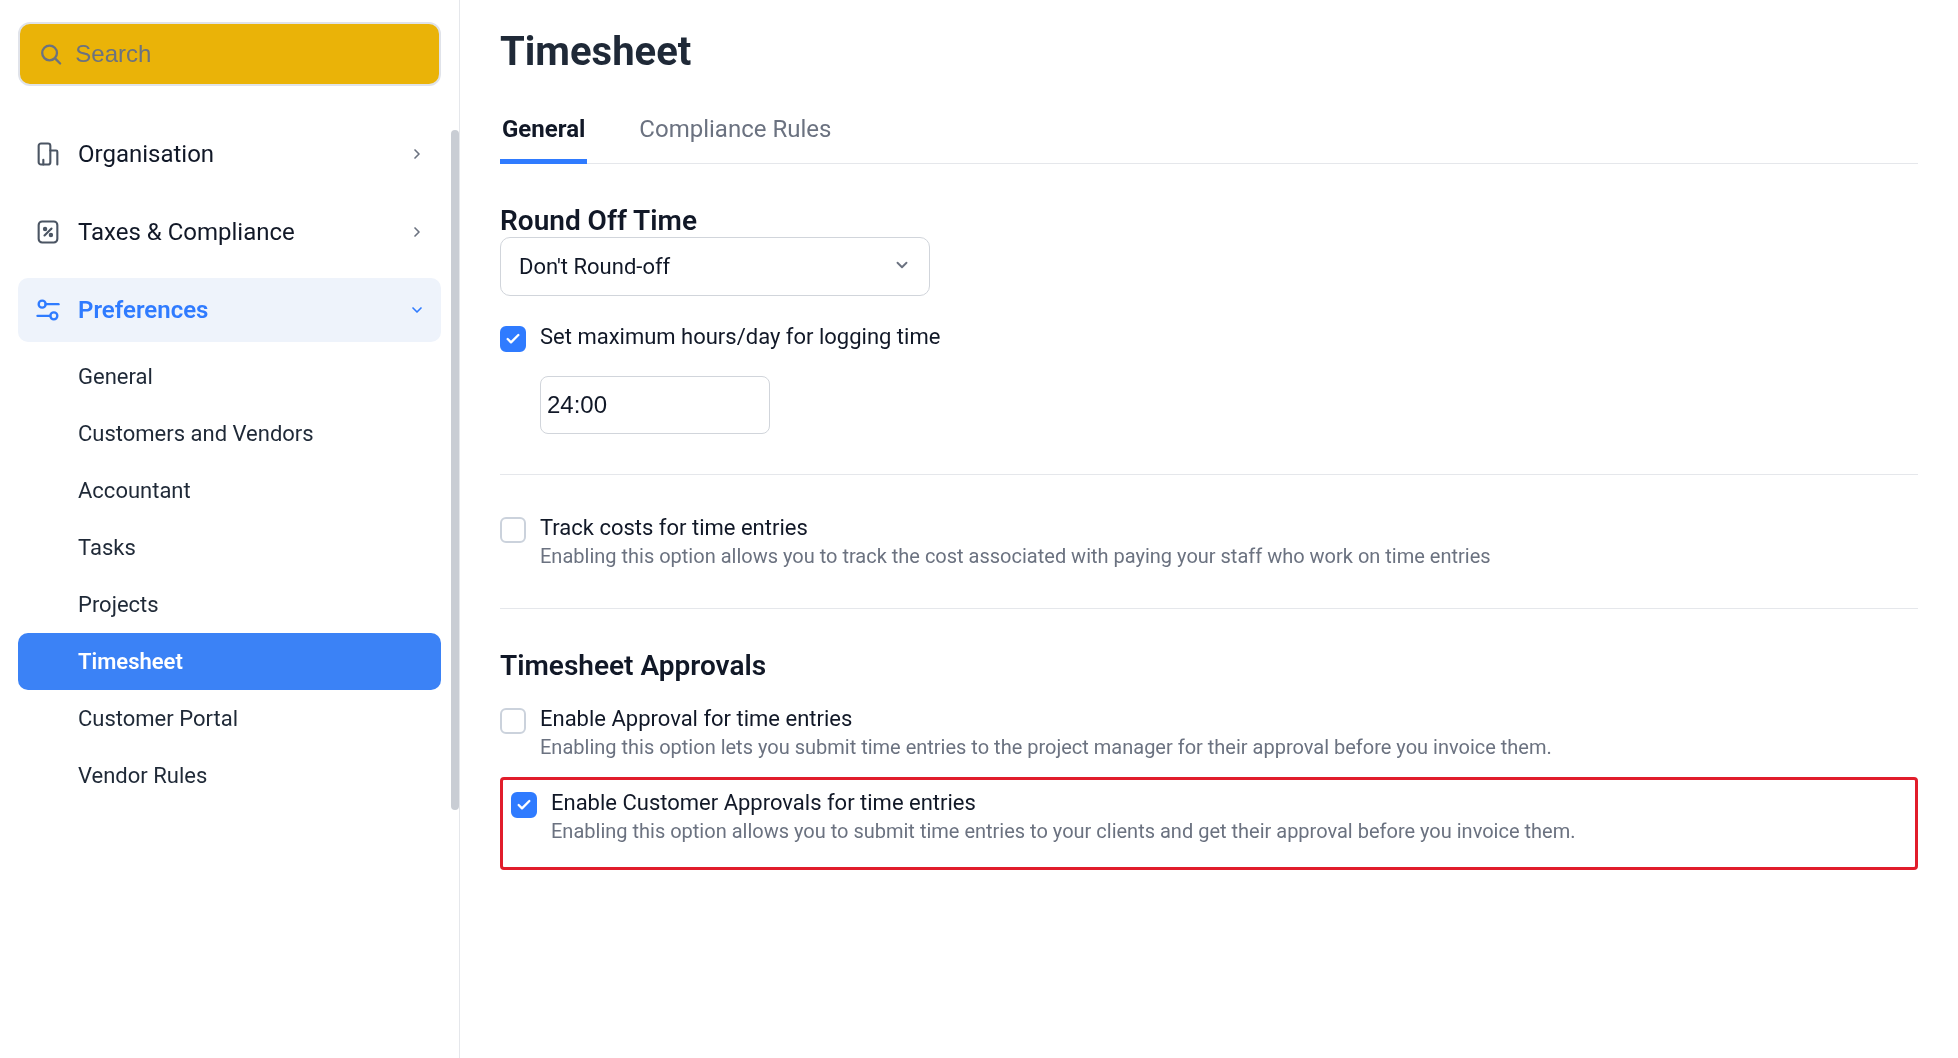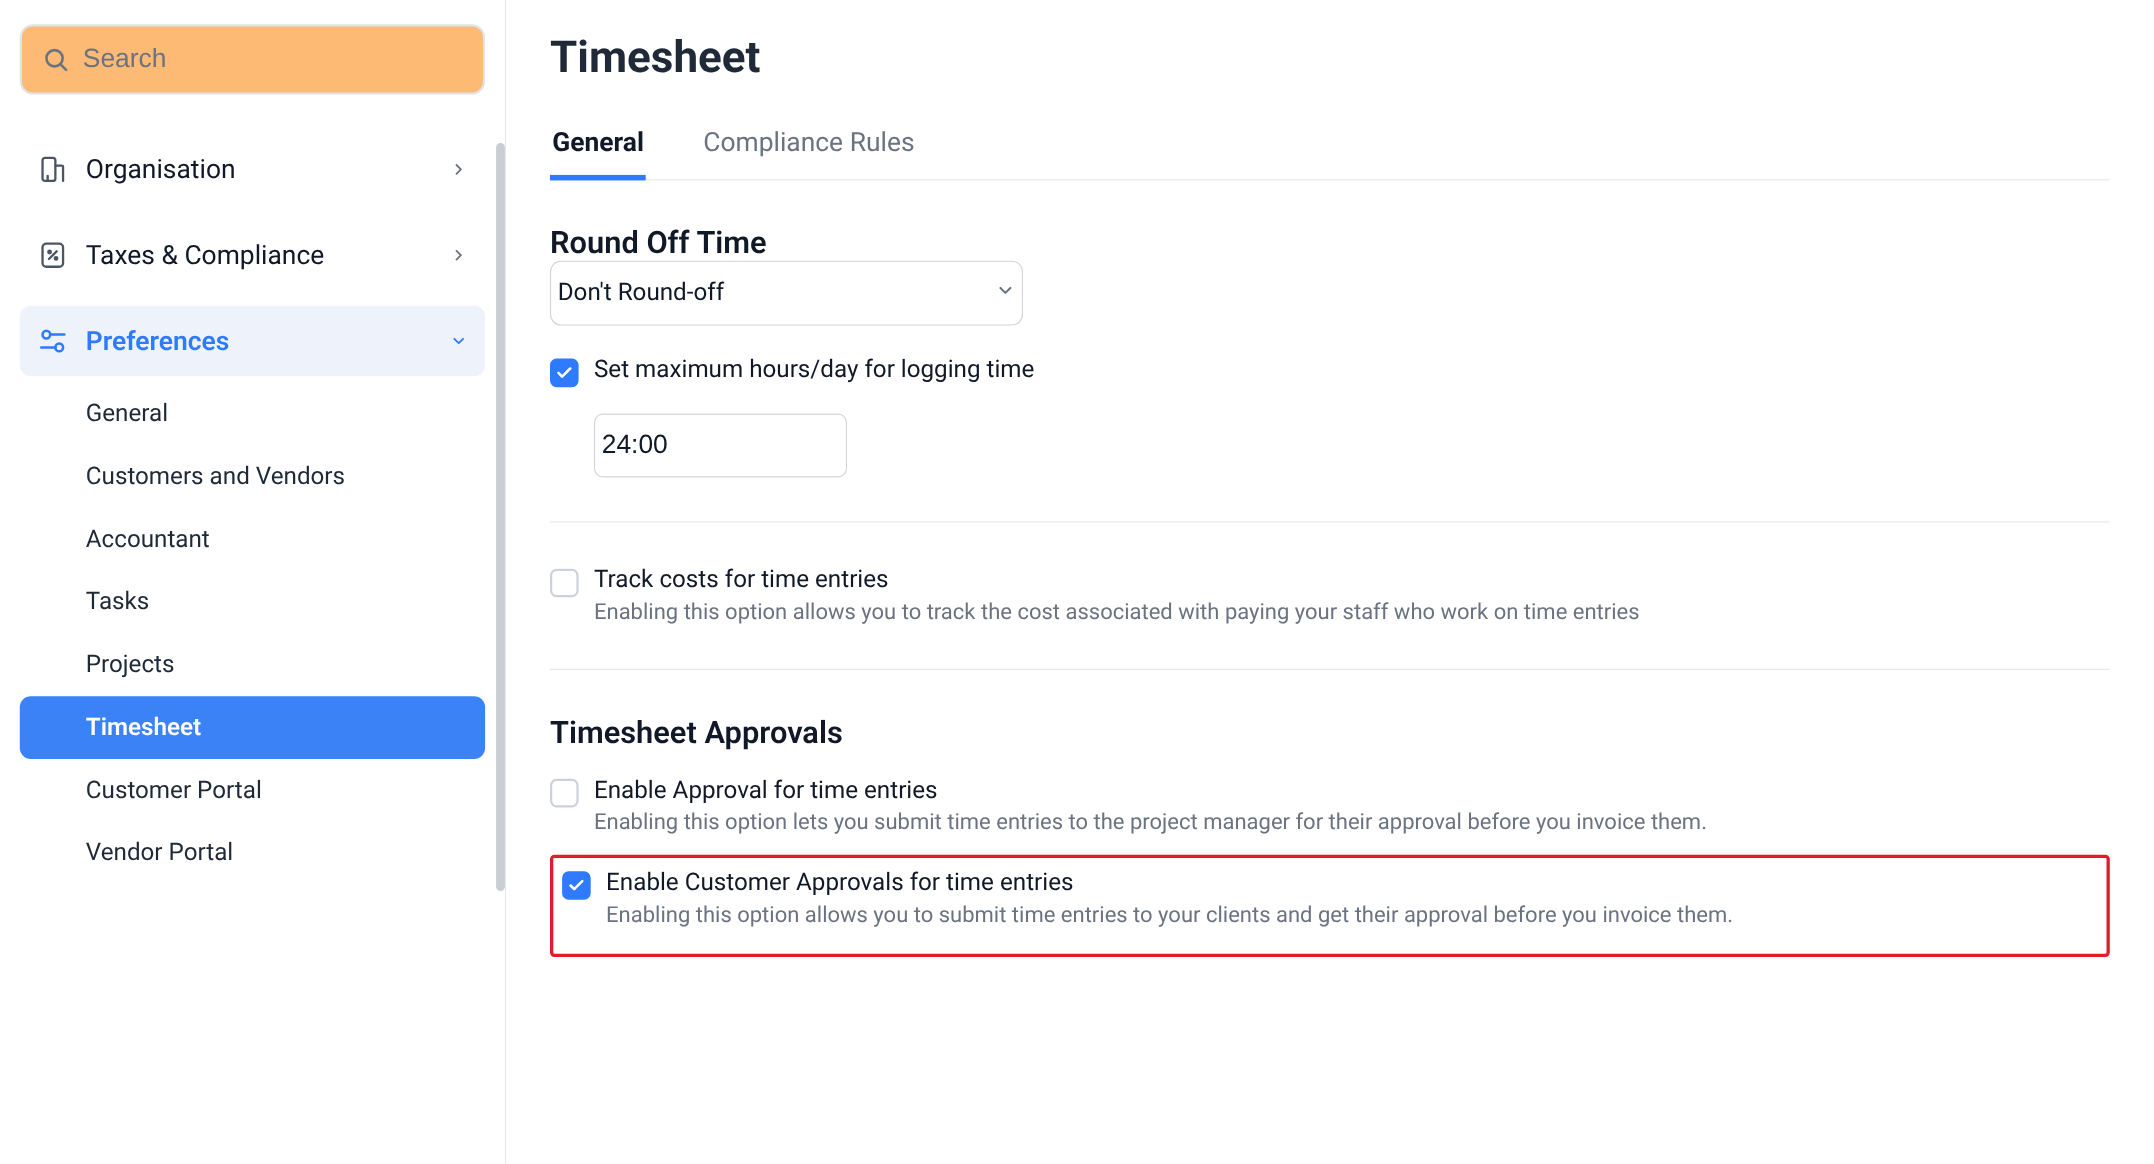--- a/index.html
+++ b/index.html
@@ -30,21 +30,21 @@
     border-radius: 4px;
   }
   .search-wrap {
     display: flex;
     align-items: center;
     gap: 12px;
     border: 2px solid #e0e3ea;
     border-radius: 12px;
     padding: 16px 18px;
     margin-bottom: 36px;
-    background: #fdba74;
+    background: #eab308;
   }
   .search-wrap input {
     border: none; outline: none; font-size: 24px; width: 100%;
     color: #374151; background: transparent;
   }
   .search-wrap input::placeholder { color: #6b7280; }
   .nav-group { margin-bottom: 14px; }
   .nav-item {
     display: flex;
     align-items: center;
@@ -101,21 +101,21 @@
     font-weight: 700;
     border-bottom-color: #2f7bff;
   }
   .section { margin-bottom: 38px; }
   .section-title-row { display: flex; align-items: baseline; gap: 8px; flex-wrap: wrap; }
   .section-title { font-size: 28px; font-weight: 600; color: #111827; }
   .section-hint { font-size: 20px; color: #6b7280; }
   .select {
     display: flex; align-items: center; justify-content: space-between;
     border: 1px solid #d1d5db; border-radius: 10px;
-    padding: 16px 6px; width: 430px; font-size: 22px; color: #111827;
+    padding: 16px 18px; width: 430px; font-size: 22px; color: #111827;
     cursor: pointer; margin-bottom: 28px;
   }
   .checkbox-row { display: flex; align-items: flex-start; gap: 14px; margin-bottom: 16px; }
   .checkbox {
     width: 26px; height: 26px; border: 2px solid #cbd2dc; border-radius: 6px;
     display: inline-flex; align-items: center; justify-content: center;
     flex-shrink: 0; margin-top: 2px; cursor: pointer; background: #fff;
   }
   .checkbox.checked { background: #2f7bff; border-color: #2f7bff; }
   .checkbox.checked svg { display: block; }
@@ -223,21 +223,21 @@
         <div class="sub-item">
             <span>Projects</span>
           </div>
         <div class="sub-item sub-selected">
             <span>Timesheet</span>
           </div>
         <div class="sub-item">
             <span>Customer Portal</span>
           </div>
         <div class="sub-item">
-            <span>Vendor Portal</span>
+            <span>Vendor Rules</span>
           </div>
       </div>
     </div>
   </aside>
 
   <main class="main">
     <h1 class="page-title">Timesheet</h1>
 
     <div class="tabs">
       <div class="tab active">General</div>

